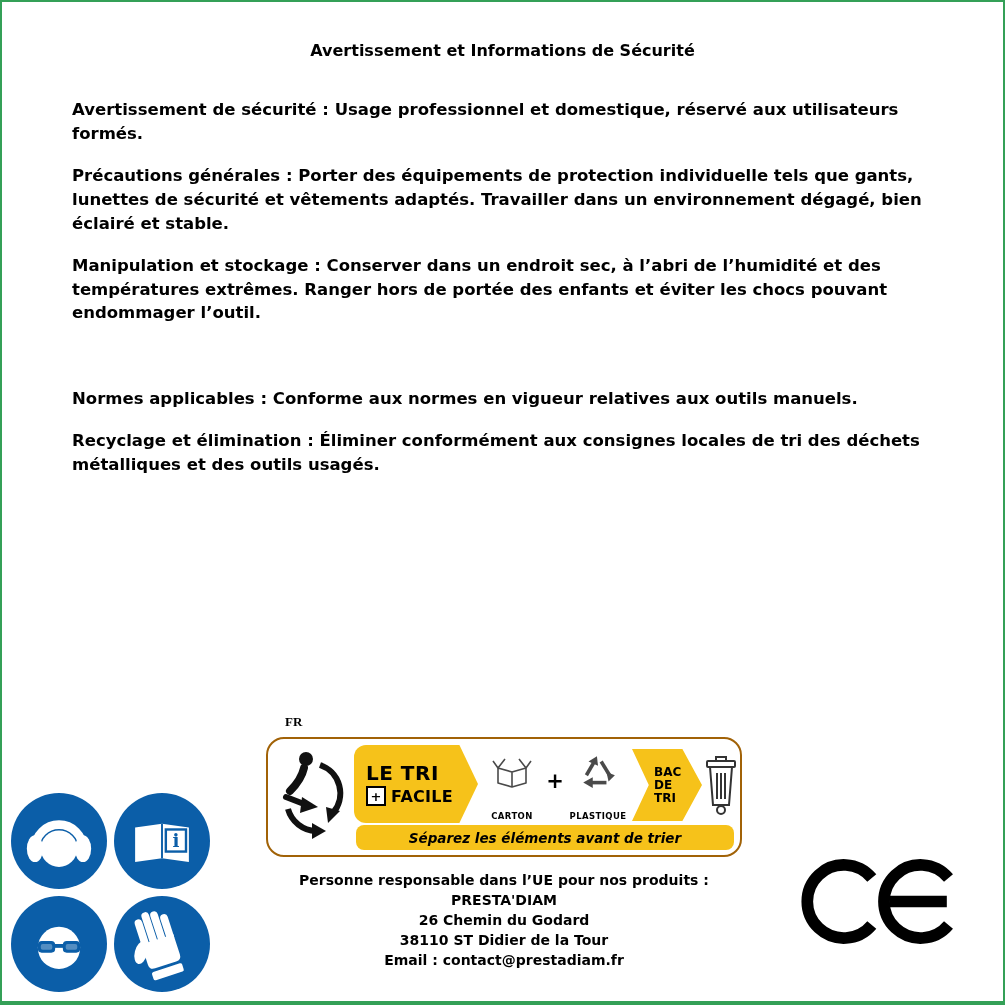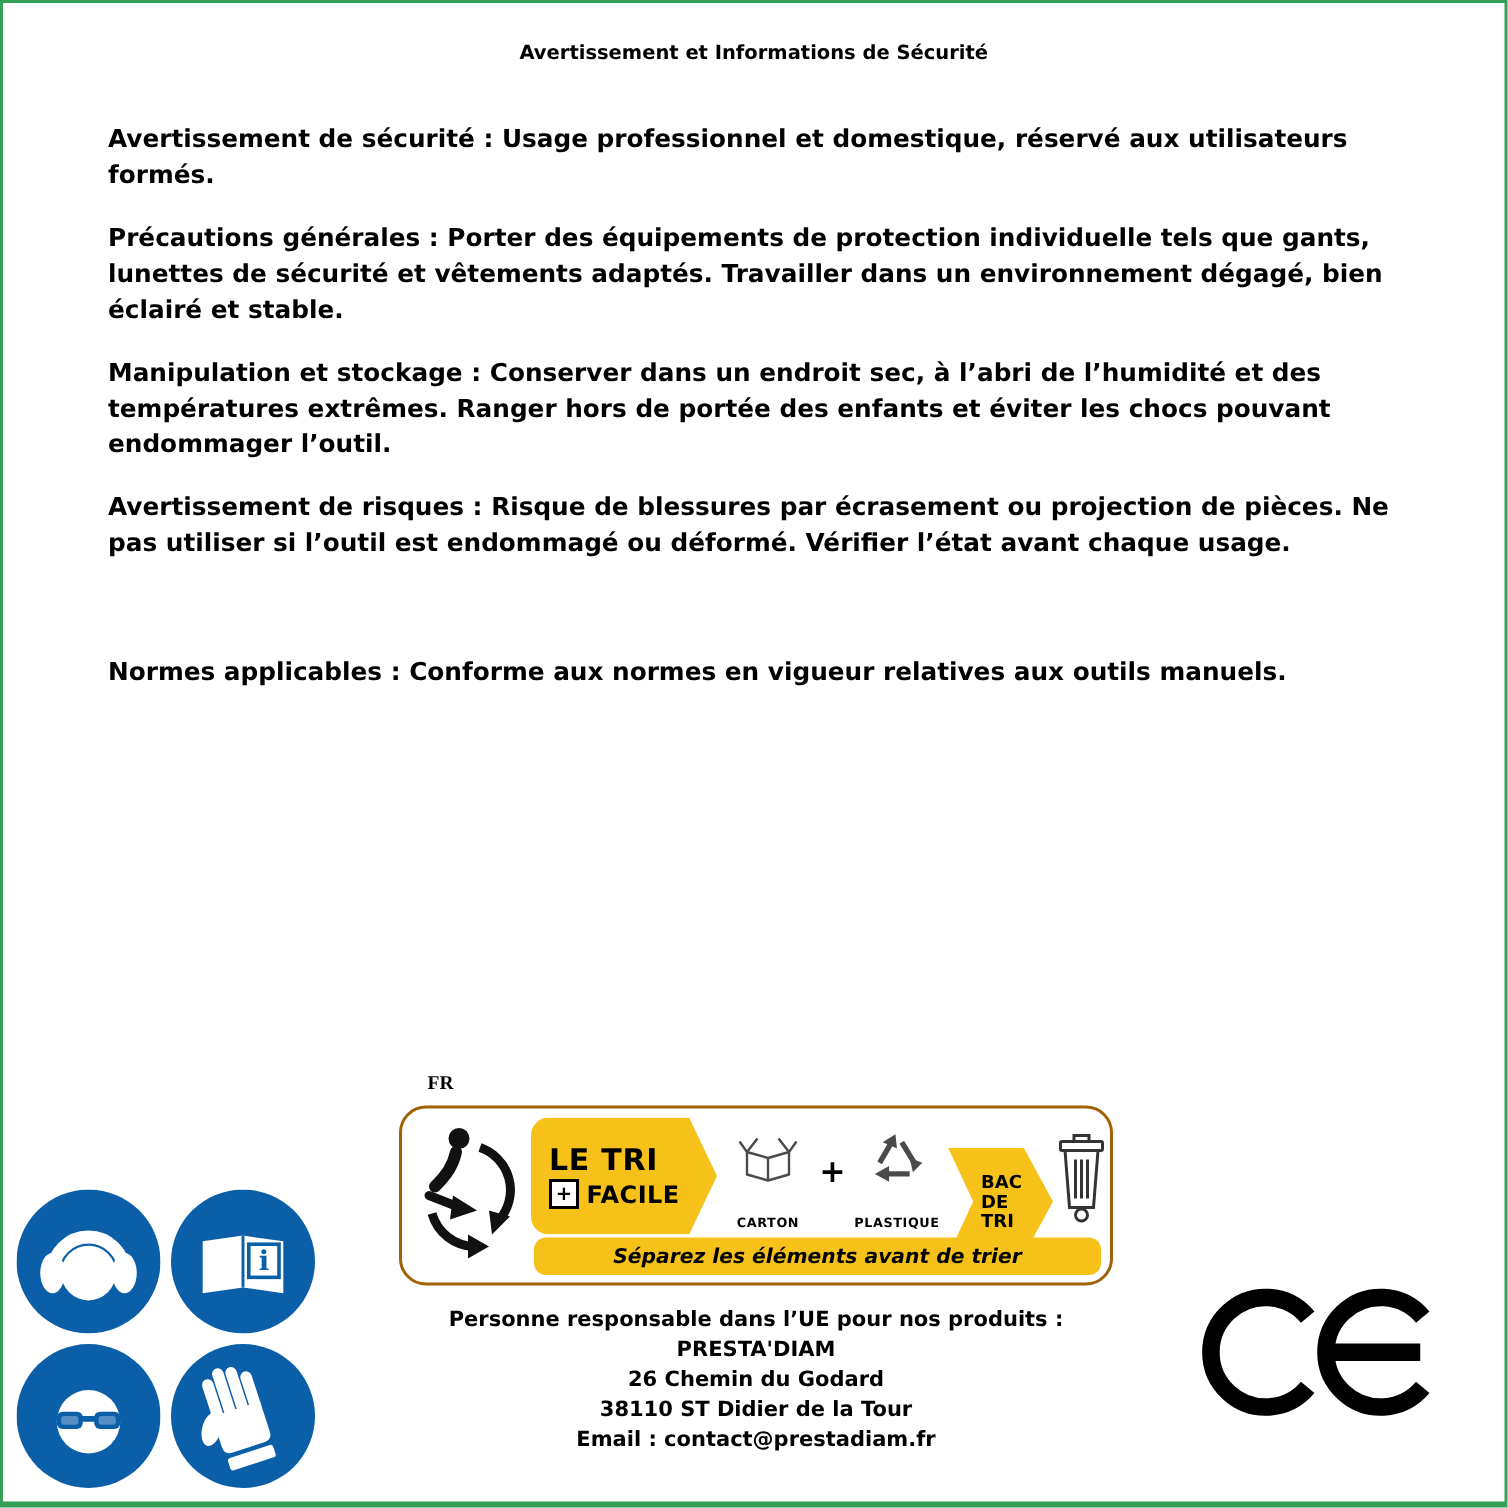--- a/index.html
+++ b/index.html
@@ -6,22 +6,22 @@
   html,body{margin:0;padding:0;}
   body{
     width:1005px;height:1005px;box-sizing:border-box;
     background:#ffffff;
     border:2px solid #34a057;border-bottom-width:4px;
     position:relative;overflow:hidden;
     font-family:"DejaVu Sans","Liberation Sans",sans-serif;
     color:#000;
   }
   .doc-title{
-    padding-top:26px;text-align:center;
-    font-size:13px;font-weight:bold;
+    padding-top:39px;text-align:center;
+    font-size:16px;font-weight:bold;
   }
   .content{margin:38px 70px 0 70px;}
   .content p{margin:0 0 18px 0;font-size:16.5px;line-height:1.45;font-weight:bold;}
   .content p.gap-before{margin-top:62px;}
 
   
   .picto-grid{
     position:absolute;left:9px;top:791px;
     display:grid;grid-template-columns:96px 96px;grid-gap:7px;
   }
@@ -59,21 +59,21 @@
   .material .cap{font-size:8.5px;font-weight:bold;letter-spacing:.4px;margin-top:18px;}
   .mat-plus{
     position:absolute;left:276px;top:30px;width:22px;text-align:center;
     font-size:21px;font-weight:900;
   }
   .bac-arrow{
     position:absolute;left:364px;top:10px;width:70px;height:72px;
     background:#F6C21A;
     clip-path:polygon(0 0,72% 0,100% 50%,72% 100%,0 100%,24% 50%);
     display:flex;flex-direction:column;justify-content:center;
-    padding-left:22px;box-sizing:border-box;margin-top:16px;
+    padding-left:22px;box-sizing:border-box;
   }
   .bac-arrow div{font-size:12px;font-weight:800;line-height:13px;}
   .bin{position:absolute;left:436px;top:10px;width:34px;height:72px;}
   .tri-footer{
     position:absolute;left:88px;right:6px;bottom:5px;height:25px;
     background:#F6C21A;border-radius:8px;
     display:flex;align-items:center;justify-content:center;
     font-size:13.5px;font-style:italic;font-weight:bold;
   }
 
@@ -88,22 +88,22 @@
 </style>
 </head>
 <body>
 
 <div class="doc-title">Avertissement et Informations de Sécurité</div>
 
 <div class="content">
   <p>Avertissement de sécurité : Usage professionnel et domestique, réservé aux utilisateurs formés.</p>
   <p>Précautions générales : Porter des équipements de protection individuelle tels que gants, lunettes de sécurité et vêtements adaptés. Travailler dans un environnement dégagé, bien éclairé et stable.</p>
   <p>Manipulation et stockage : Conserver dans un endroit sec, à l’abri de l’humidité et des températures extrêmes. Ranger hors de portée des enfants et éviter les chocs pouvant endommager l’outil.</p>
-  <p>Avertissement de risques : Risque de blessures par écrasement ou projection de pièces. Ne pas utiliser si l’outil est endommagé ou déformé. Vérifier l’état avant chaque usage.</p>
   <p class="gap-before">Normes applicables : Conforme aux normes en vigueur relatives aux outils manuels.</p>
+  <p>Recyclage et élimination : Éliminer conformément aux consignes locales de tri des déchets métalliques et des outils usagés.</p>
 </div>
 
 <div class="picto-grid">
   <svg class="picto" viewBox="0 0 100 100">
     <circle cx="50" cy="50" r="50" fill="#0B5EA8"></circle>
     <path d="M25,58 a25,25 0 0 1 50,0" fill="none" stroke="#fff" stroke-width="9"></path>
     <circle cx="50" cy="58" r="19" fill="#fff"></circle>
     <ellipse cx="25" cy="58" rx="8.5" ry="14" fill="#fff"></ellipse>
     <ellipse cx="75" cy="58" rx="8.5" ry="14" fill="#fff"></ellipse>
   </svg>

